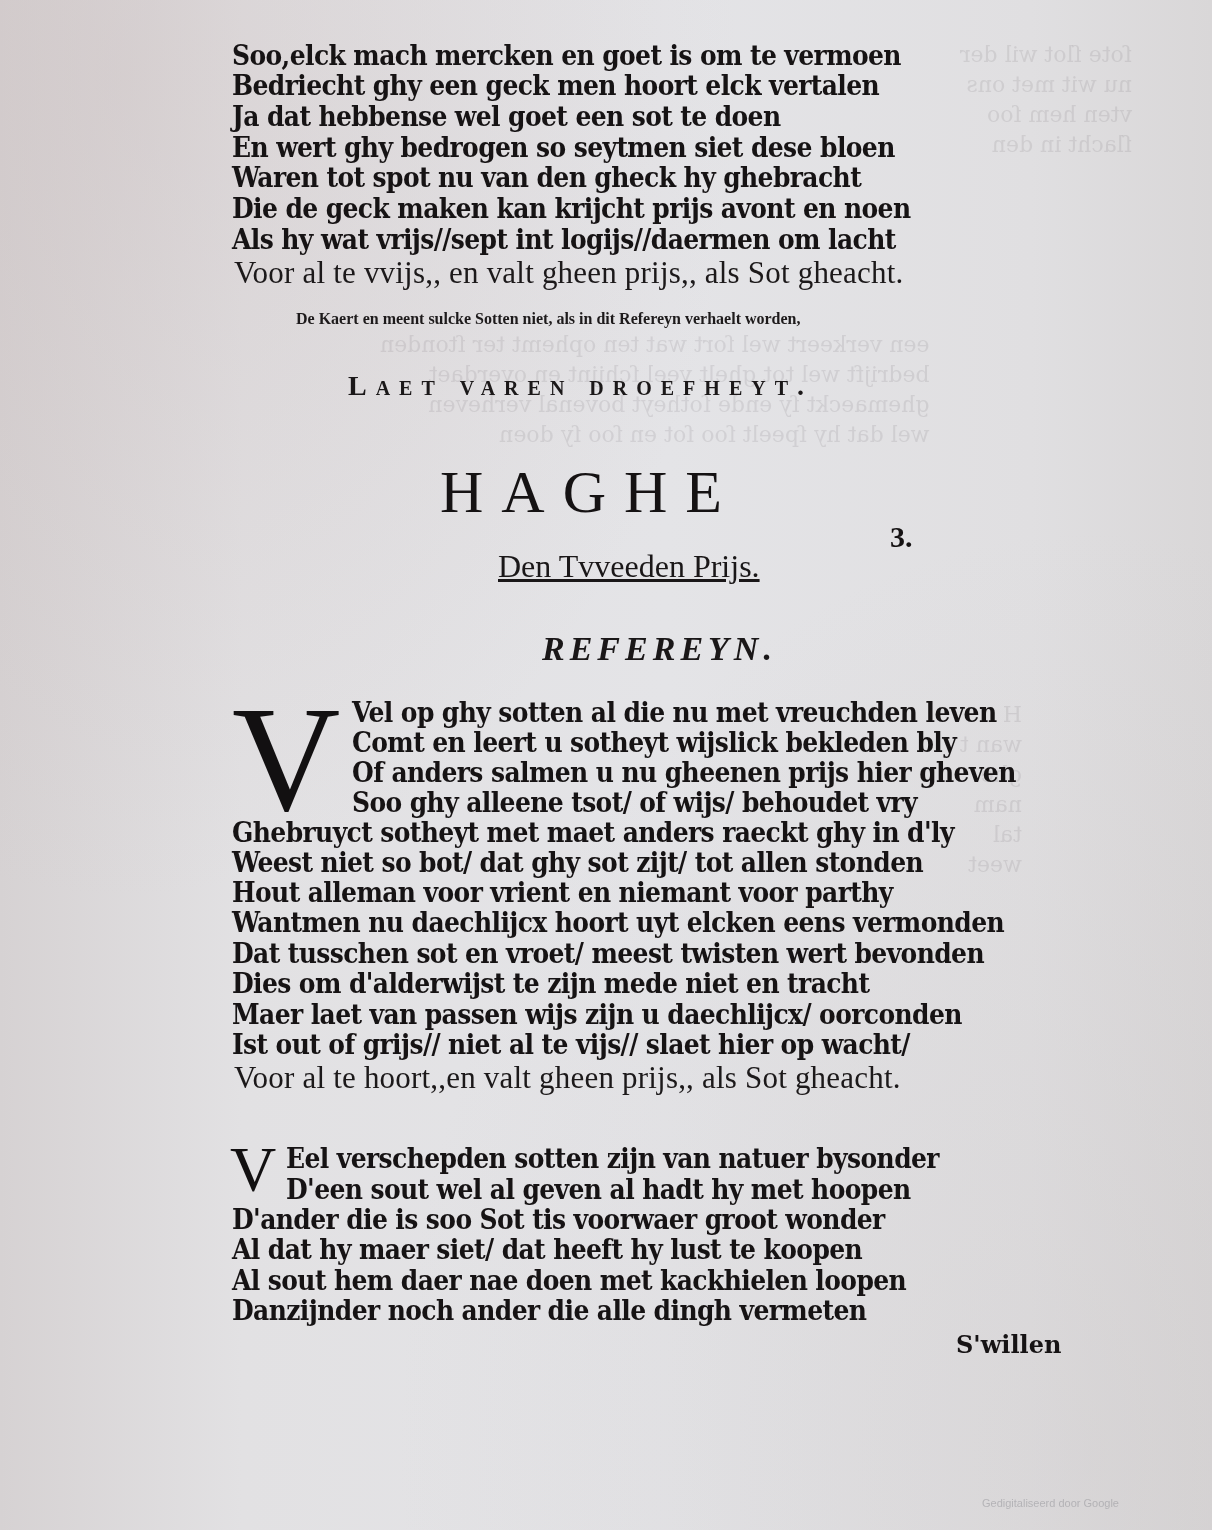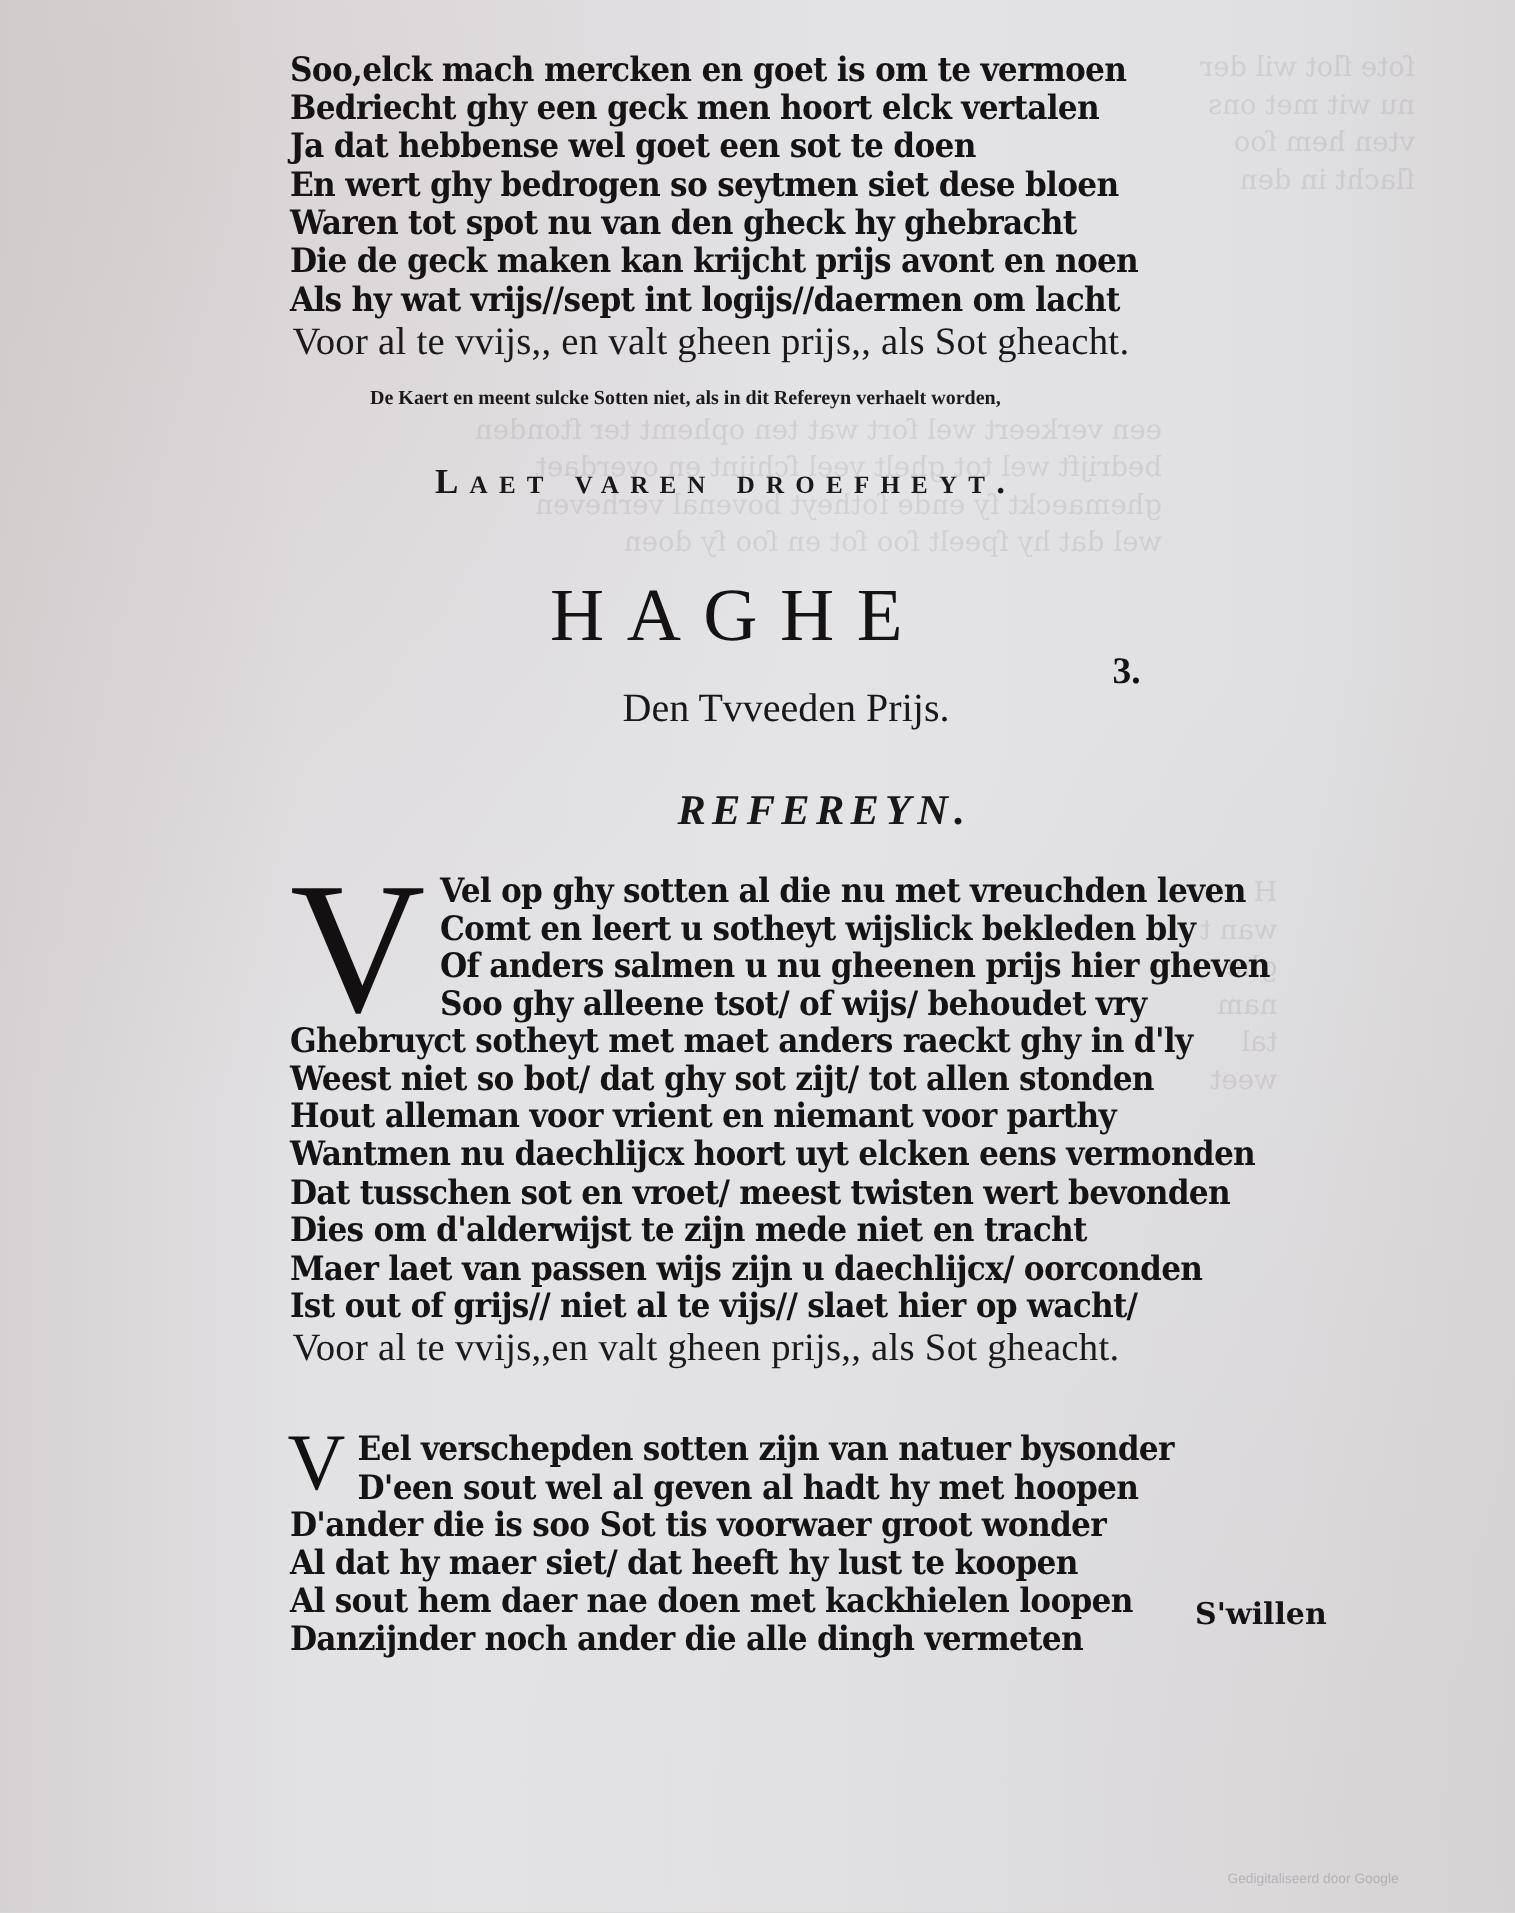--- a/index.html
+++ b/index.html
@@ -43,37 +43,37 @@
   .haghe {
     position: absolute; left: 440px; top: 458px;
     font-family: "Liberation Serif", serif; font-size: 60px; letter-spacing: 18px; color: #151213;
   }
   .haghe-num {
     position: absolute; left: 890px; top: 520px;
     font-family: "Liberation Serif", serif; font-weight: bold; font-size: 30px; color: #151213;
   }
   .prijs {
     position: absolute; left: 498px; top: 548px;
-    font-family: "Liberation Serif", serif; font-size: 32px; color: #1a1718;
+    font-family: "Liberation Serif", serif; font-size: 32px; color: #1a1718; text-decoration: underline;
   }
   .refereyn {
     position: absolute; left: 542px; top: 630px;
     font-family: "Liberation Serif", serif; font-style: italic; font-weight: bold;
     font-size: 34px; letter-spacing: 5px; color: #1a1718;
   }
   .initial-big {
     position: absolute; left: 232px; top: 684px;
     font-family: "Liberation Serif", serif; font-size: 150px; line-height: 1; color: #121011;
   }
   .initial-small {
     position: absolute; left: 230px; top: 1138px;
     font-family: "Liberation Serif", serif; font-size: 64px; line-height: 1; color: #121011;
   }
   .catchword {
-    position: absolute; left: 956px; top: 1276px;
+    position: absolute; left: 956px; top: 1330px;
     font-family: "DejaVu Serif", serif; font-weight: bold; font-size: 24px; color: #161314;
   }
   .watermark {
     position: absolute; left: 982px; top: 1497px;
     font-family: "Liberation Sans", sans-serif; font-size: 11px; color: rgba(150,150,155,0.55);
   }
 </style>
 </head>
 <body>
 
@@ -117,21 +117,21 @@
   <div class="bl" style="left:352px; top:757px;">Of anders salmen u nu gheenen prijs hier gheven</div>
   <div class="bl" style="left:352px; top:787px;">Soo ghy alleene tsot/ of wijs/ behoudet vry</div>
   <div class="bl" style="top:817px;">Ghebruyct sotheyt met maet anders raeckt ghy in d'ly</div>
   <div class="bl" style="top:847px;">Weest niet so bot/ dat ghy sot zijt/ tot allen stonden</div>
   <div class="bl" style="top:877px;">Hout alleman voor vrient en niemant voor parthy</div>
   <div class="bl" style="top:907px;">Wantmen nu daechlijcx hoort uyt elcken eens vermonden</div>
   <div class="bl" style="top:938px;">Dat tusschen sot en vroet/ meest twisten wert bevonden</div>
   <div class="bl" style="top:968px;">Dies om d'alderwijst te zijn mede niet en tracht</div>
   <div class="bl" style="top:999px;">Maer laet van passen wijs zijn u daechlijcx/ oorconden</div>
   <div class="bl" style="top:1029px;">Ist out of grijs// niet al te vijs// slaet hier op wacht/</div>
-  <div class="refrain" style="top:1060px;">Voor al te vvijs,,en valt gheen prijs,, als Sot gheacht.</div>
+  <div class="refrain" style="top:1060px;">Voor al te hoort,,en valt gheen prijs,, als Sot gheacht.</div>
 
   <div class="initial-small">V</div>
   <div class="bl" style="left:286px; top:1143px;">Eel verschepden sotten zijn van natuer bysonder</div>
   <div class="bl" style="left:286px; top:1174px;">D'een sout wel al geven al hadt hy met hoopen</div>
   <div class="bl" style="top:1204px;">D'ander die is soo Sot tis voorwaer groot wonder</div>
   <div class="bl" style="top:1234px;">Al dat hy maer siet/ dat heeft hy lust te koopen</div>
   <div class="bl" style="top:1265px;">Al sout hem daer nae doen met kackhielen loopen</div>
   <div class="bl" style="top:1295px;">Danzijnder noch ander die alle dingh vermeten</div>
 
   <div class="catchword">S'willen</div>

